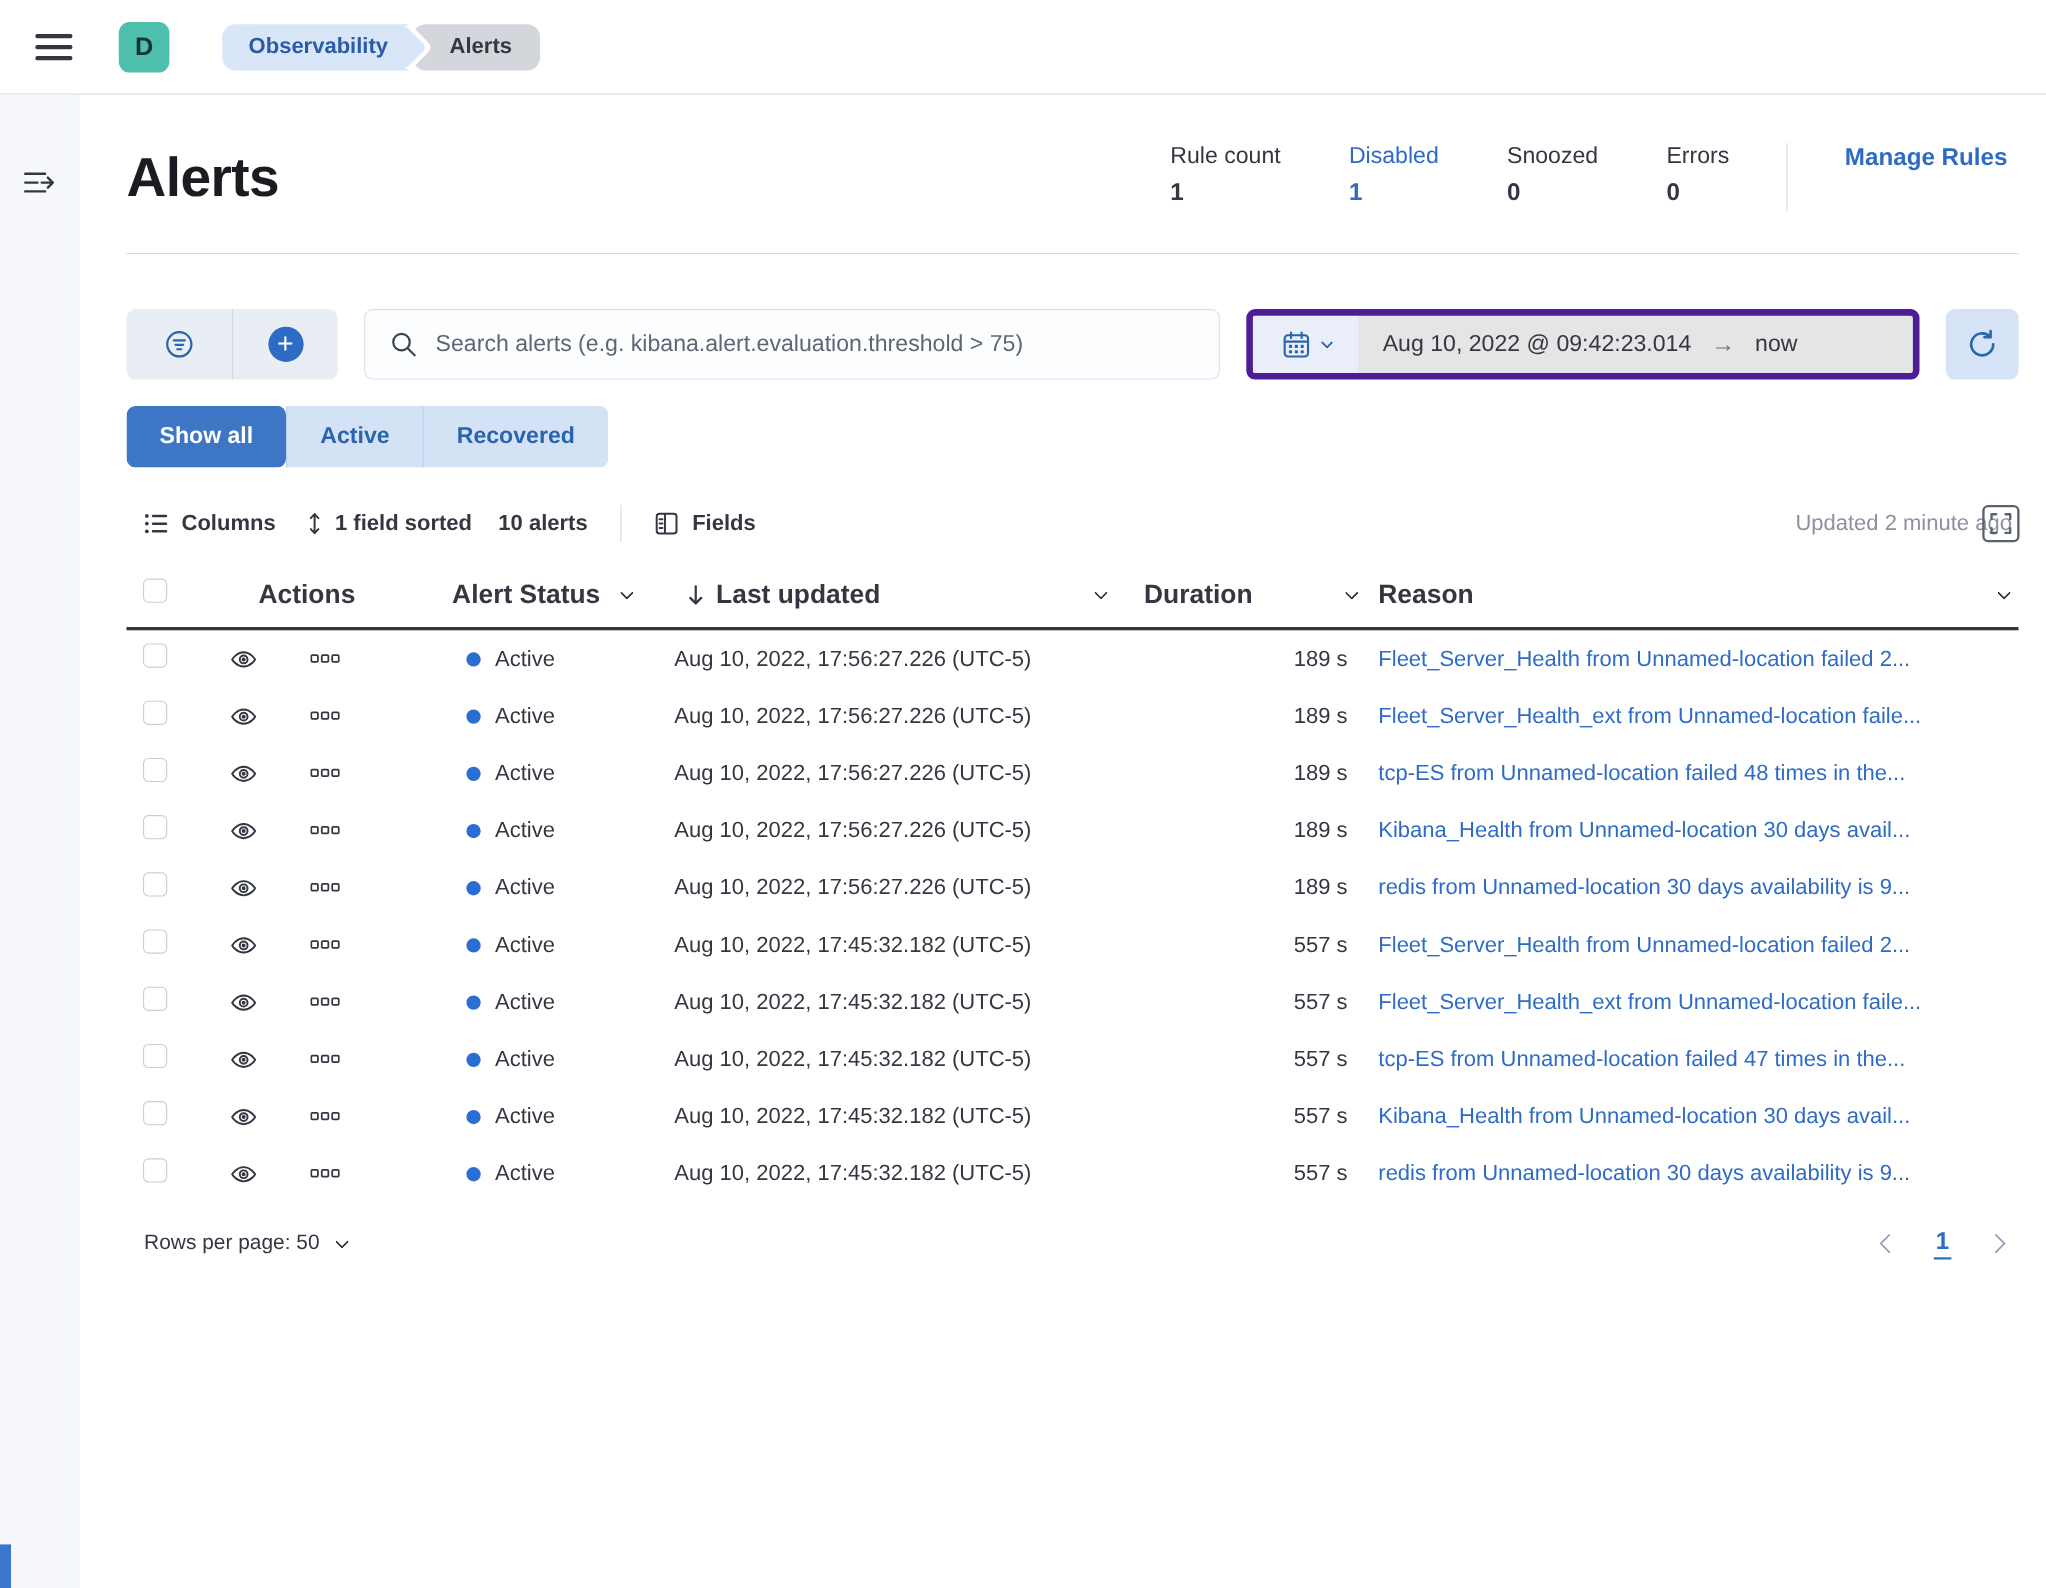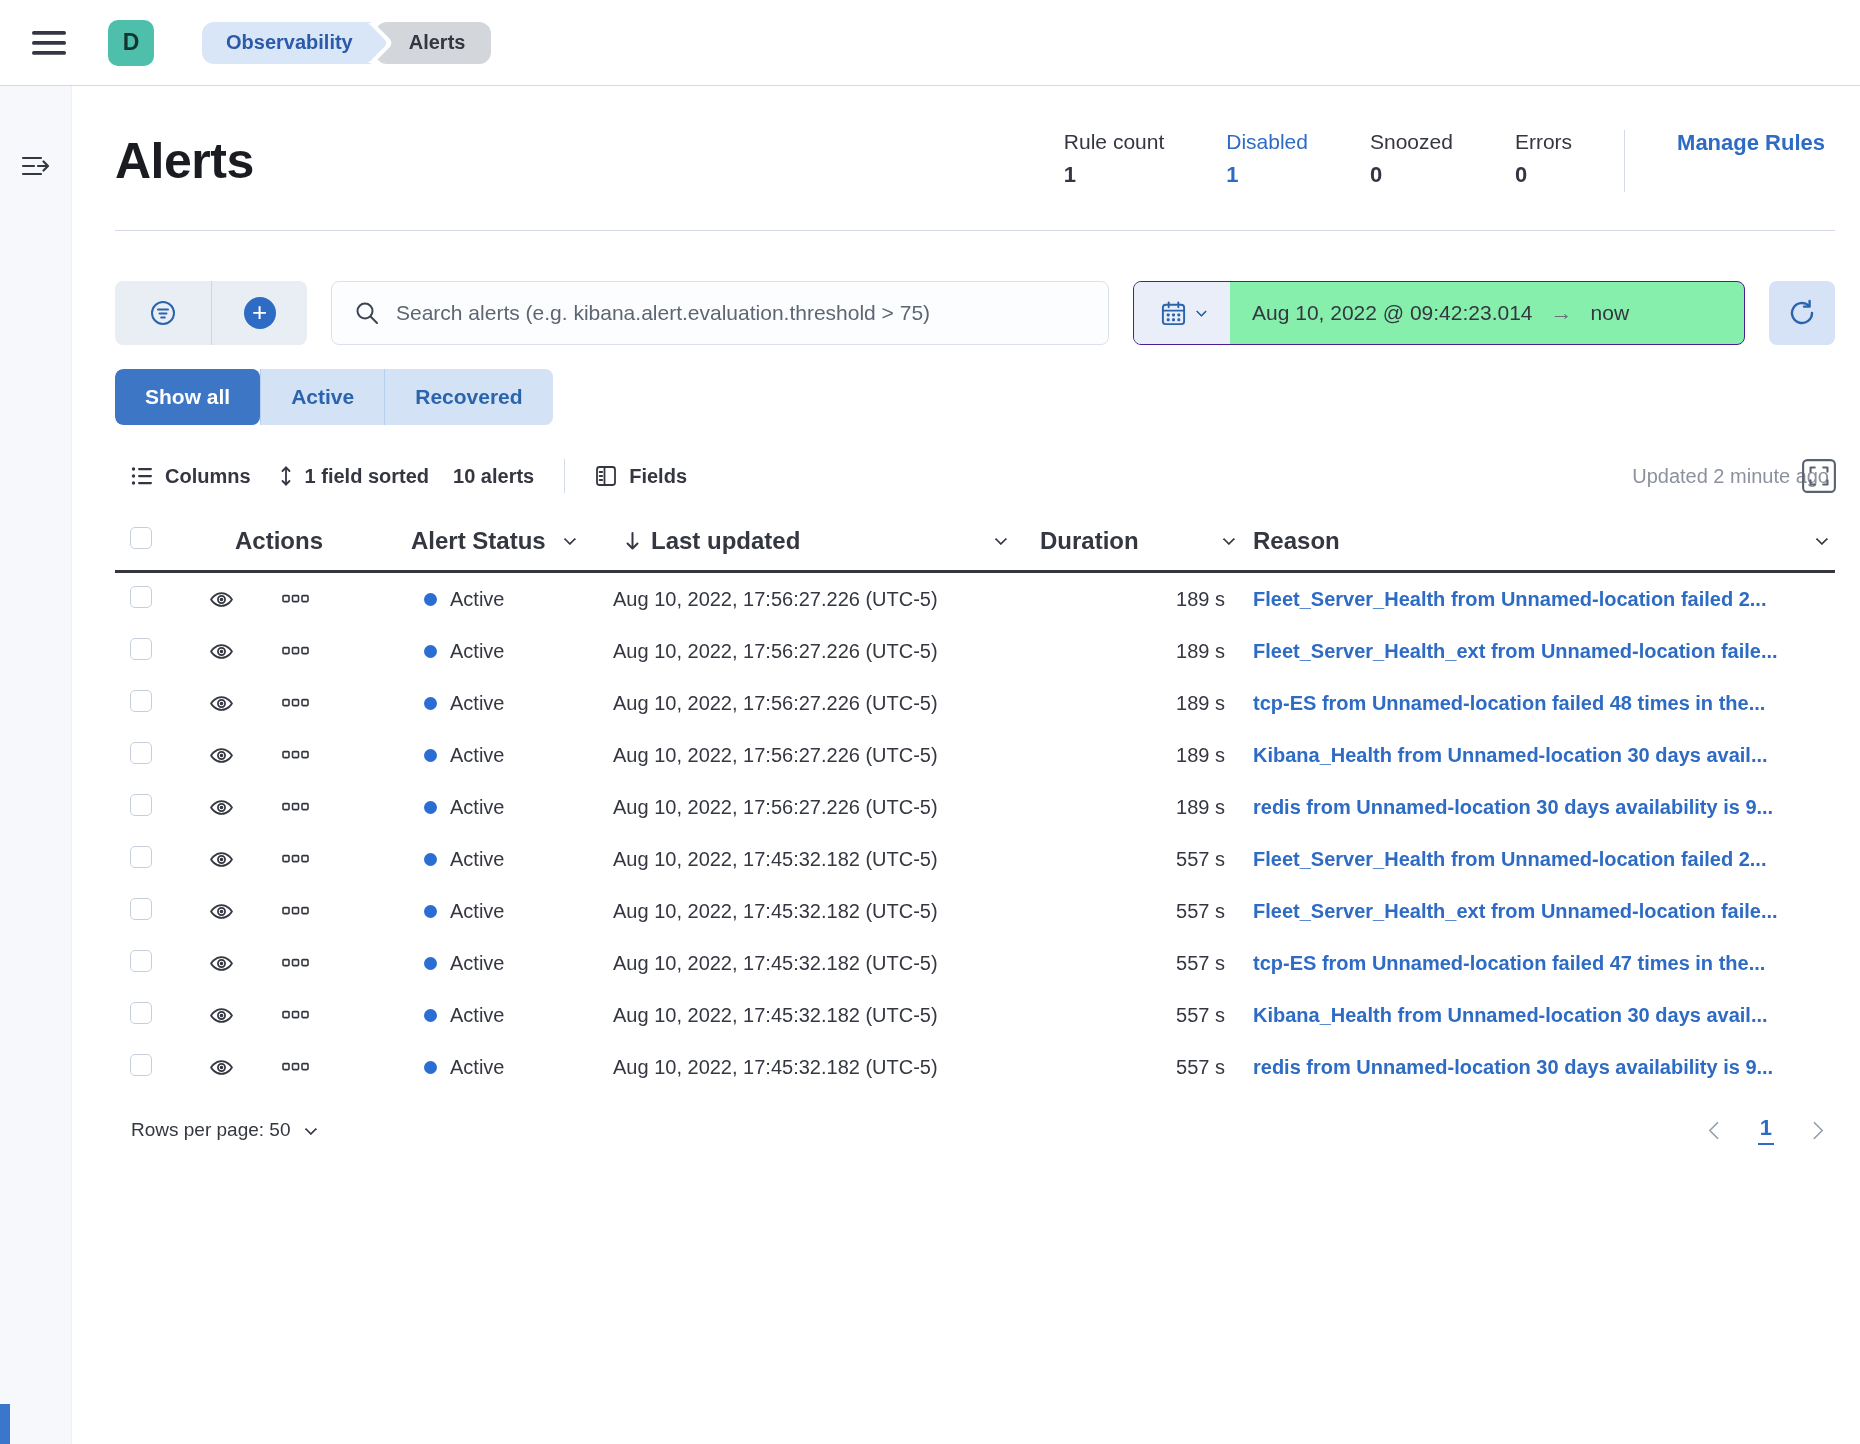--- a/index.html
+++ b/index.html
@@ -50,22 +50,22 @@
   .fg-btn { width:96px; border:none; background:transparent; color:#2a64ad; display:flex;
     align-items:center; justify-content:center; cursor:pointer; }
   .fg-btn + .fg-btn { border-left:1px solid #cfd6e3; }
   .plus-circle { width:32px; height:32px; border-radius:50%; background:#2e6bc4; color:#fff;
     font-size:26px; line-height:30px; text-align:center; font-weight:400; }
   .search-box { flex:1; display:flex; align-items:center; gap:16px; background:#fbfdff;
     border:1px solid #dbe1ec; border-radius:8px; padding:0 22px; color:#3e4450; }
   .search-box input { flex:1; border:none; outline:none; background:transparent; font-size:21px;
     font-family:"Liberation Sans", sans-serif; color:#343741; }
   .search-box input::placeholder { color:#5f6673; opacity:1; }
-  .date-picker { width:612px; flex-shrink:0; display:flex; align-items:stretch; background:#86efac;
-    border:1px solid #4c1d95; border-radius:8px; overflow:hidden; }
+  .date-picker { width:612px; flex-shrink:0; display:flex; align-items:stretch; background:#e5e5e5;
+    border:6px solid #4c1d95; border-radius:8px; overflow:hidden; }
   .dp-left { width:96px; background:#e9eef8; display:flex; align-items:center; justify-content:center;
     gap:9px; color:#2a64ad; cursor:pointer; border:none; }
   .dp-text { flex:1; display:flex; align-items:center; gap:18px; padding-left:22px; font-size:21px; }
   .dp-arrow { color:#69707d; font-size:22px; }
   .dp-end { cursor:pointer; }
   .refresh-btn { width:66px; height:64px; flex-shrink:0; background:#d6e3f7; border:none;
     border-radius:8px; color:#2a64ad; display:flex; align-items:center; justify-content:center; cursor:pointer; }
 
   
   .filter-tabs { margin-top:24px; display:flex; width:max-content; border-radius:8px; overflow:hidden; }
@@ -102,21 +102,21 @@
     border-bottom:2.2px solid #343741; transform:rotate(45deg) translateY(-2px); border-radius:1px; }
   .chev.blue { border-color:#2a64ad; width:8px; height:8px; }
   .c-actions { display:flex; align-items:center; color:#343741; }
   .icon-btn { background:none; border:none; color:#343741; cursor:pointer; display:flex; }
   .eye-btn { margin-left:36px; }
   .boxes-btn { margin-left:48px; }
   .c-status { display:flex; align-items:center; gap:13px; padding-left:84px; }
   .dot { width:13px; height:13px; border-radius:50%; background:#2a6ed4; flex-shrink:0; }
   .c-updated { padding-left:23px; }
   .c-duration { text-align:right; padding-right:15px; }
-  .c-reason { padding-left:13px; overflow:hidden;font-weight:bold; }
+  .c-reason { padding-left:13px; overflow:hidden; }
   .reason-link { color:#2e6bc4; text-decoration:none; white-space:nowrap; display:block;
     overflow:hidden; cursor:pointer; }
 
   
   .table-footer { display:flex; align-items:center; margin-top:22px; padding:0 14px 0 16px; }
   .rpp { display:flex; align-items:center; gap:14px; background:none; border:none; cursor:pointer;
     font-size:19px; color:#343741; font-family:"Liberation Sans", sans-serif; }
   .pager { margin-left:auto; display:flex; align-items:center; gap:34px; }
   .pg-chev { width:13px; height:13px; border-right:2.6px solid #98a2b3; border-bottom:2.6px solid #98a2b3;
     border-radius:1px; cursor:pointer; display:inline-block; }

